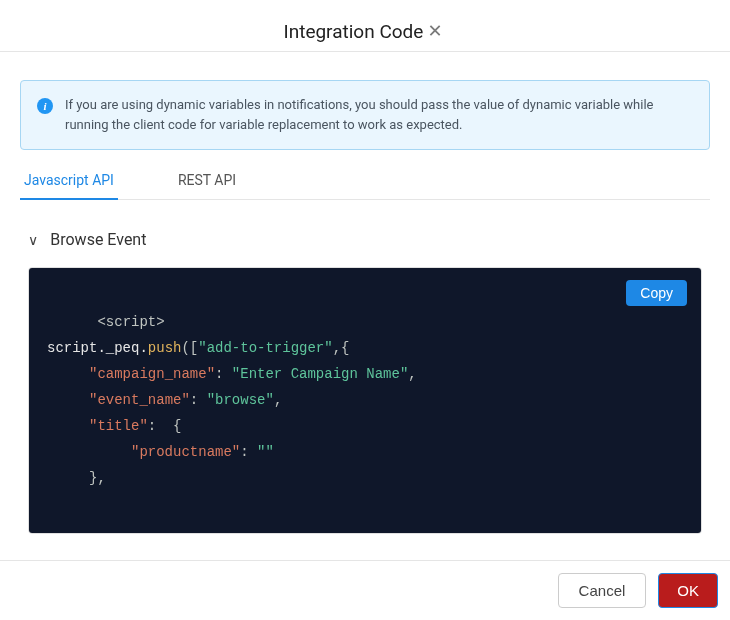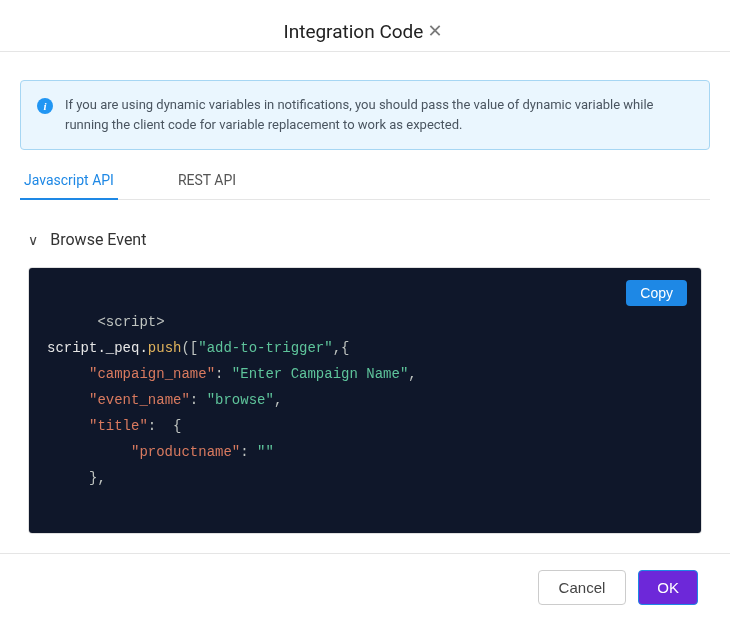--- a/index.html
+++ b/index.html
@@ -144,40 +144,40 @@
     .tok-func  { color: #e2b45c; }
     .tok-str   { color: #5ec49b; }
     .tok-key   { color: #d97a5f; }
     .tok-punc  { color: #c0c5c1; }
 
     .modal-footer {
       position: absolute;
       bottom: 0;
       left: 0;
       right: 0;
-      height: 67px;
+      height: 60px;
       border-top: 1px solid #e5e5e5;
       display: flex;
       align-items: center;
       justify-content: flex-end;
       gap: 12px;
-      padding: 0 32px;
+      padding: 0 12px;
       background: #fff;
     }
     .btn {
       border-radius: 4px;
       font-size: 15px;
       padding: 8px 20px;
       cursor: pointer;
       border: 1px solid #ccc;
       background: #fff;
       color: #444;
     }
     .btn.primary {
-      background: #6d28d9;
+      background: #b91c1c;
       border-color: #1e88e5;
       color: #fff;
       padding: 8px 18px;
     }
   </style>
 </head>
 <body>
 
 <div class="modal-header">
   <div class="modal-title">Integration Code</div>

